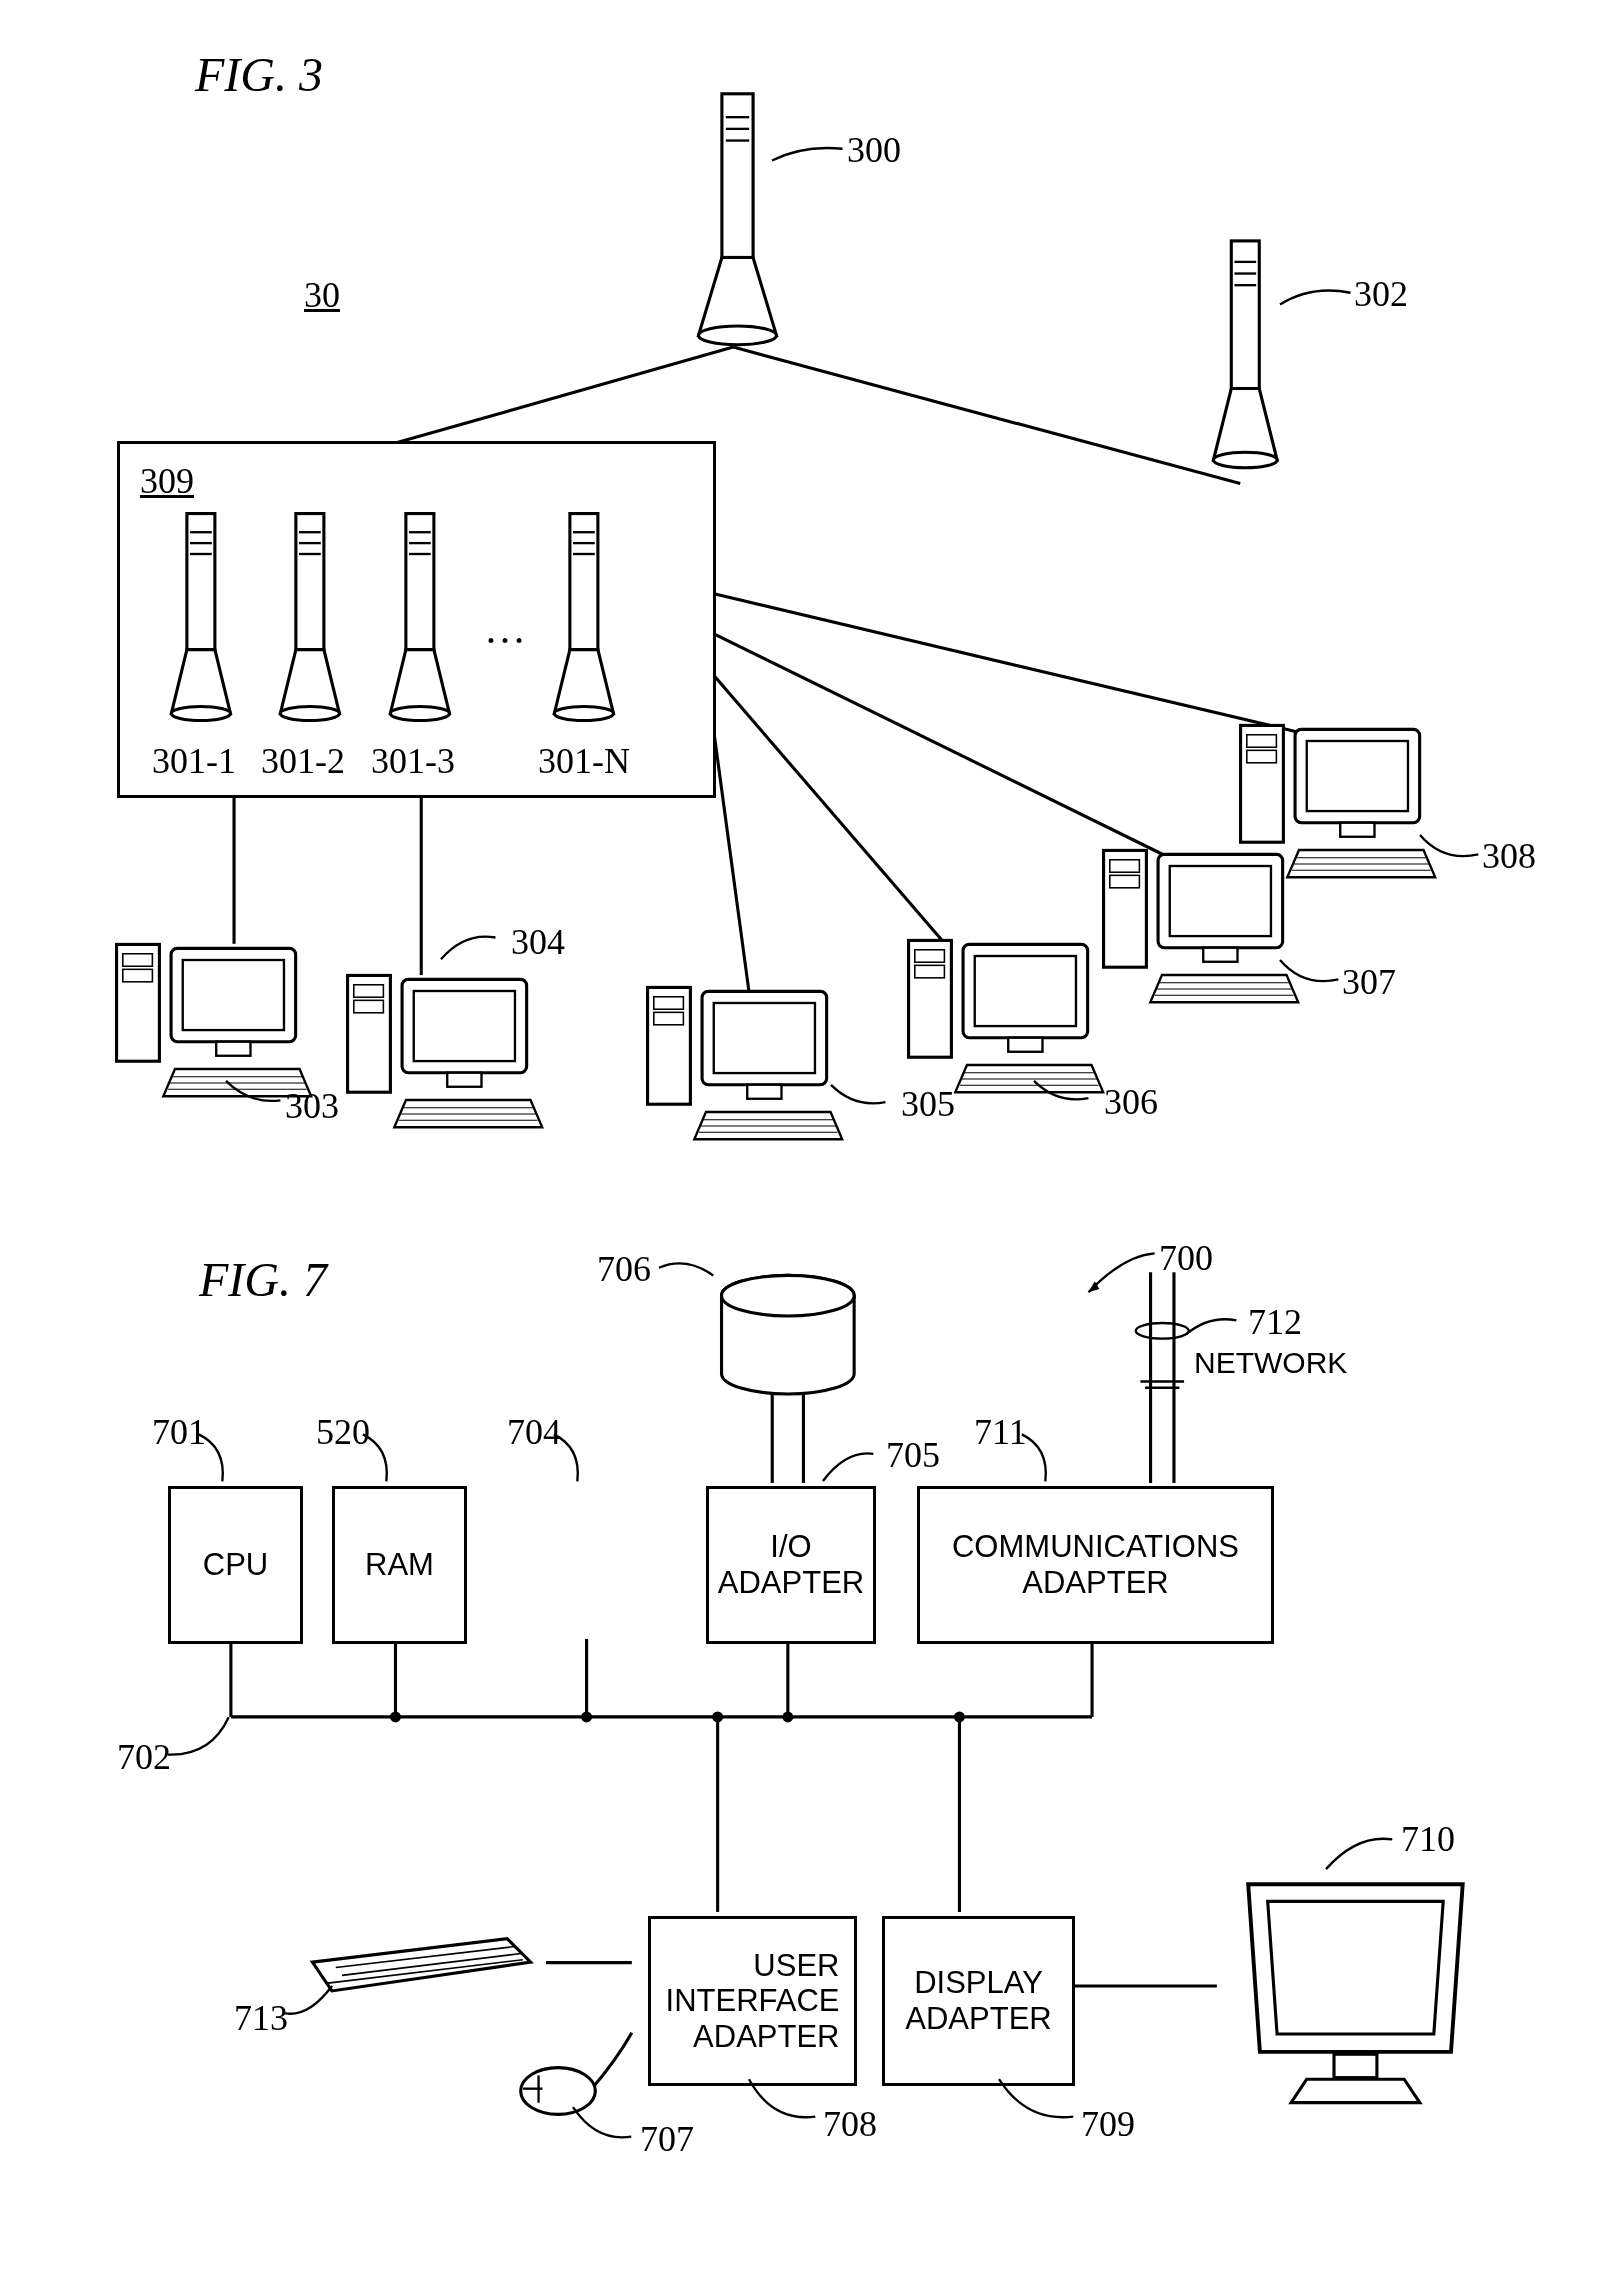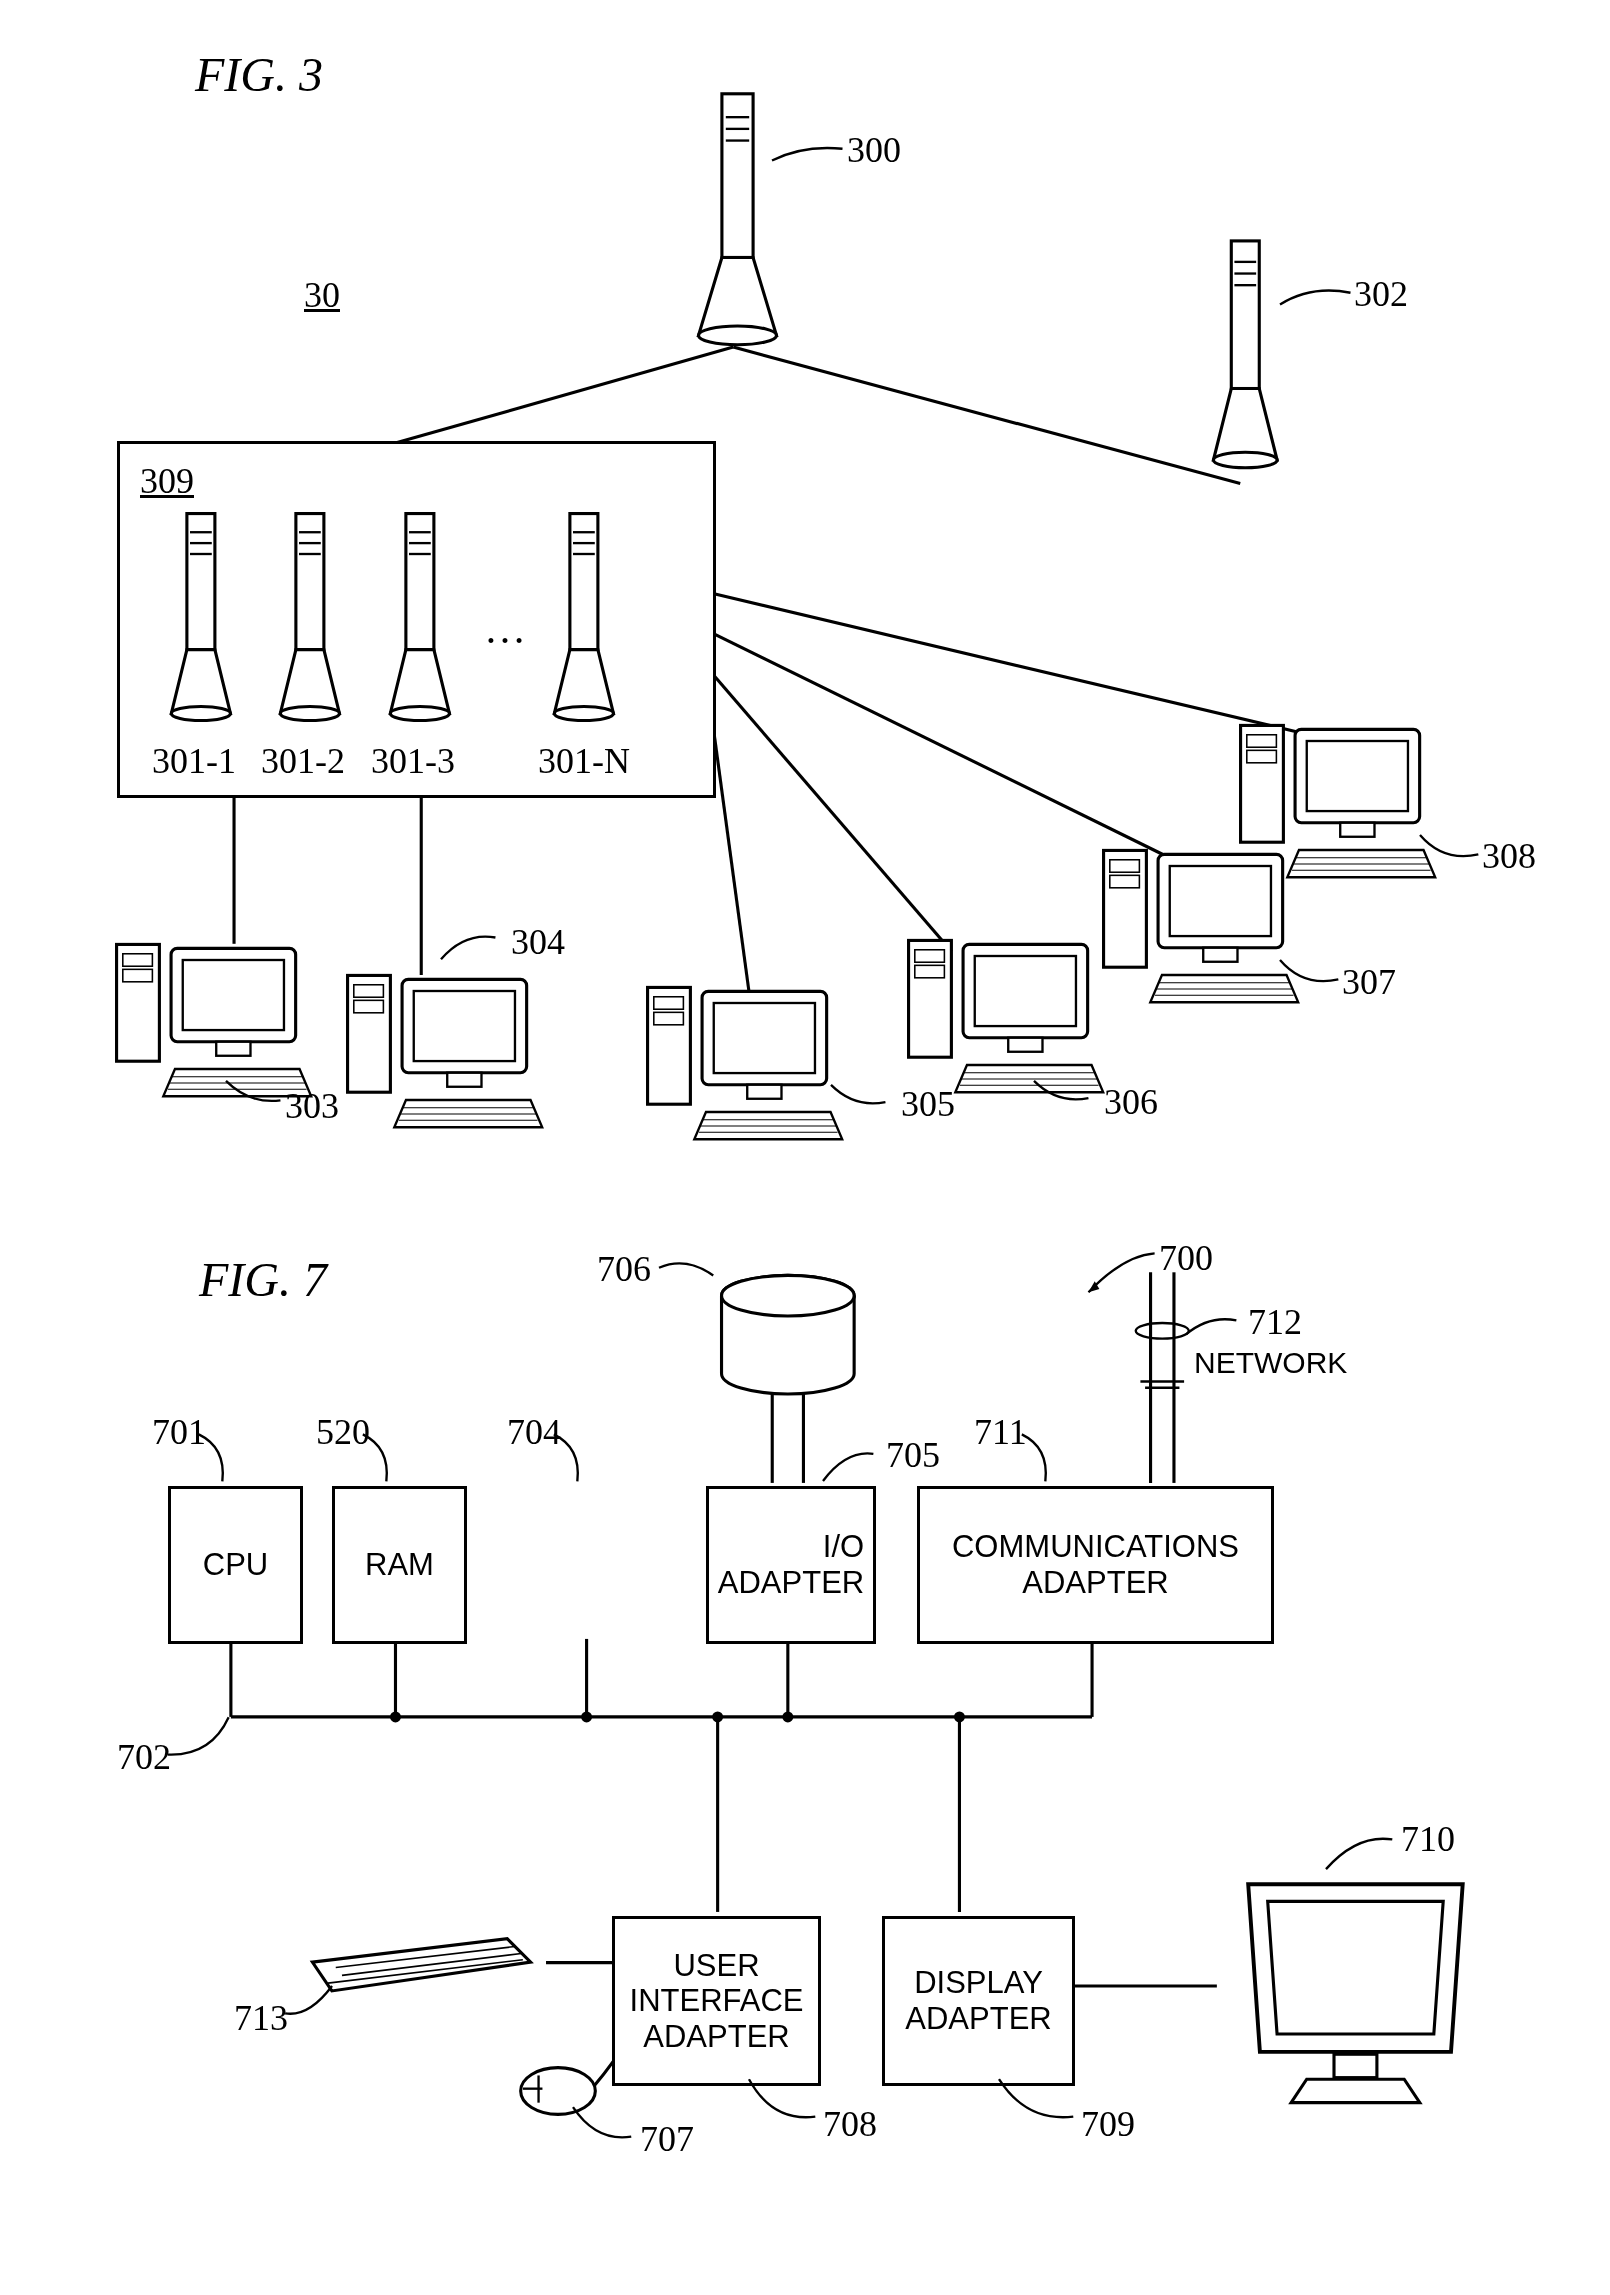--- a/index.html
+++ b/index.html
@@ -281,40 +281,40 @@
 <svg style="left:355px;top:1428px;width:47px;height:59px;" viewBox="0 0 60 75" width="47" height="59">
       <path d="M40 68 Q45 25 10 8" fill="none" stroke="#000" stroke-width="3"></path>
     </svg>
 <div class="abs ref" style="left:316px;top:1411px;">520</div>
 
 <svg style="left:546px;top:1428px;width:47px;height:59px;" viewBox="0 0 60 75" width="47" height="59">
       <path d="M40 68 Q45 25 10 8" fill="none" stroke="#000" stroke-width="3"></path>
     </svg>
 <div class="abs ref" style="left:507px;top:1411px;">704</div>
 
-<div class="abs comp-box" style="left:706px;top:1486px;width:164px;height:152px;white-space:pre;text-align:right;"><span>I/O
+<div class="abs comp-box" style="left:706px;top:1486px;width:164px;height:152px;white-space:pre;"><span>I/O
 ADAPTER</span></div>
 <svg style="left:823px;top:1442px;width:62px;height:47px;" viewBox="0 0 80 60" width="62" height="47">
       <path d="M0 50 Q30 10 65 15" fill="none" stroke="#000" stroke-width="3"></path>
     </svg>
 <div class="abs ref" style="left:886px;top:1434px;">705</div>
 
 <div class="abs comp-box" style="left:917px;top:1486px;width:351px;height:152px;white-space:pre;"><span>COMMUNICATIONS
 ADAPTER</span></div>
 <svg style="left:1014px;top:1428px;width:47px;height:59px;" viewBox="0 0 60 75" width="47" height="59">
       <path d="M40 68 Q45 25 10 8" fill="none" stroke="#000" stroke-width="3"></path>
     </svg>
 <div class="abs ref" style="left:974px;top:1411px;">711</div>
 
 <svg style="left:168px;top:1717px;width:70px;height:55px;" viewBox="0 0 90 70" width="70" height="55">
       <path d="M78 0 Q55 50 0 48" fill="none" stroke="#000" stroke-width="3"></path>
     </svg>
 <div class="abs ref" style="left:117px;top:1736px;">702</div>
 
-<div class="abs comp-box" style="left:612px;top:1916px;width:203px;height:164px;white-space:pre;"><span>USER
+<div class="abs comp-box" style="left:648px;top:1916px;width:203px;height:164px;white-space:pre;text-align:right;"><span>USER
 INTERFACE
 ADAPTER</span></div>
 <svg style="left:749px;top:2079px;width:78px;height:55px;" viewBox="0 0 100 70" width="78" height="55">
       <path d="M0 0 Q30 55 85 48" fill="none" stroke="#000" stroke-width="3"></path>
     </svg>
 <div class="abs ref" style="left:823px;top:2103px;">708</div>
 
 <div class="abs comp-box" style="left:882px;top:1916px;width:187px;height:164px;white-space:pre;"><span>DISPLAY
 ADAPTER</span></div>
 <svg style="left:999px;top:2079px;width:86px;height:55px;" viewBox="0 0 110 70" width="86" height="55">

